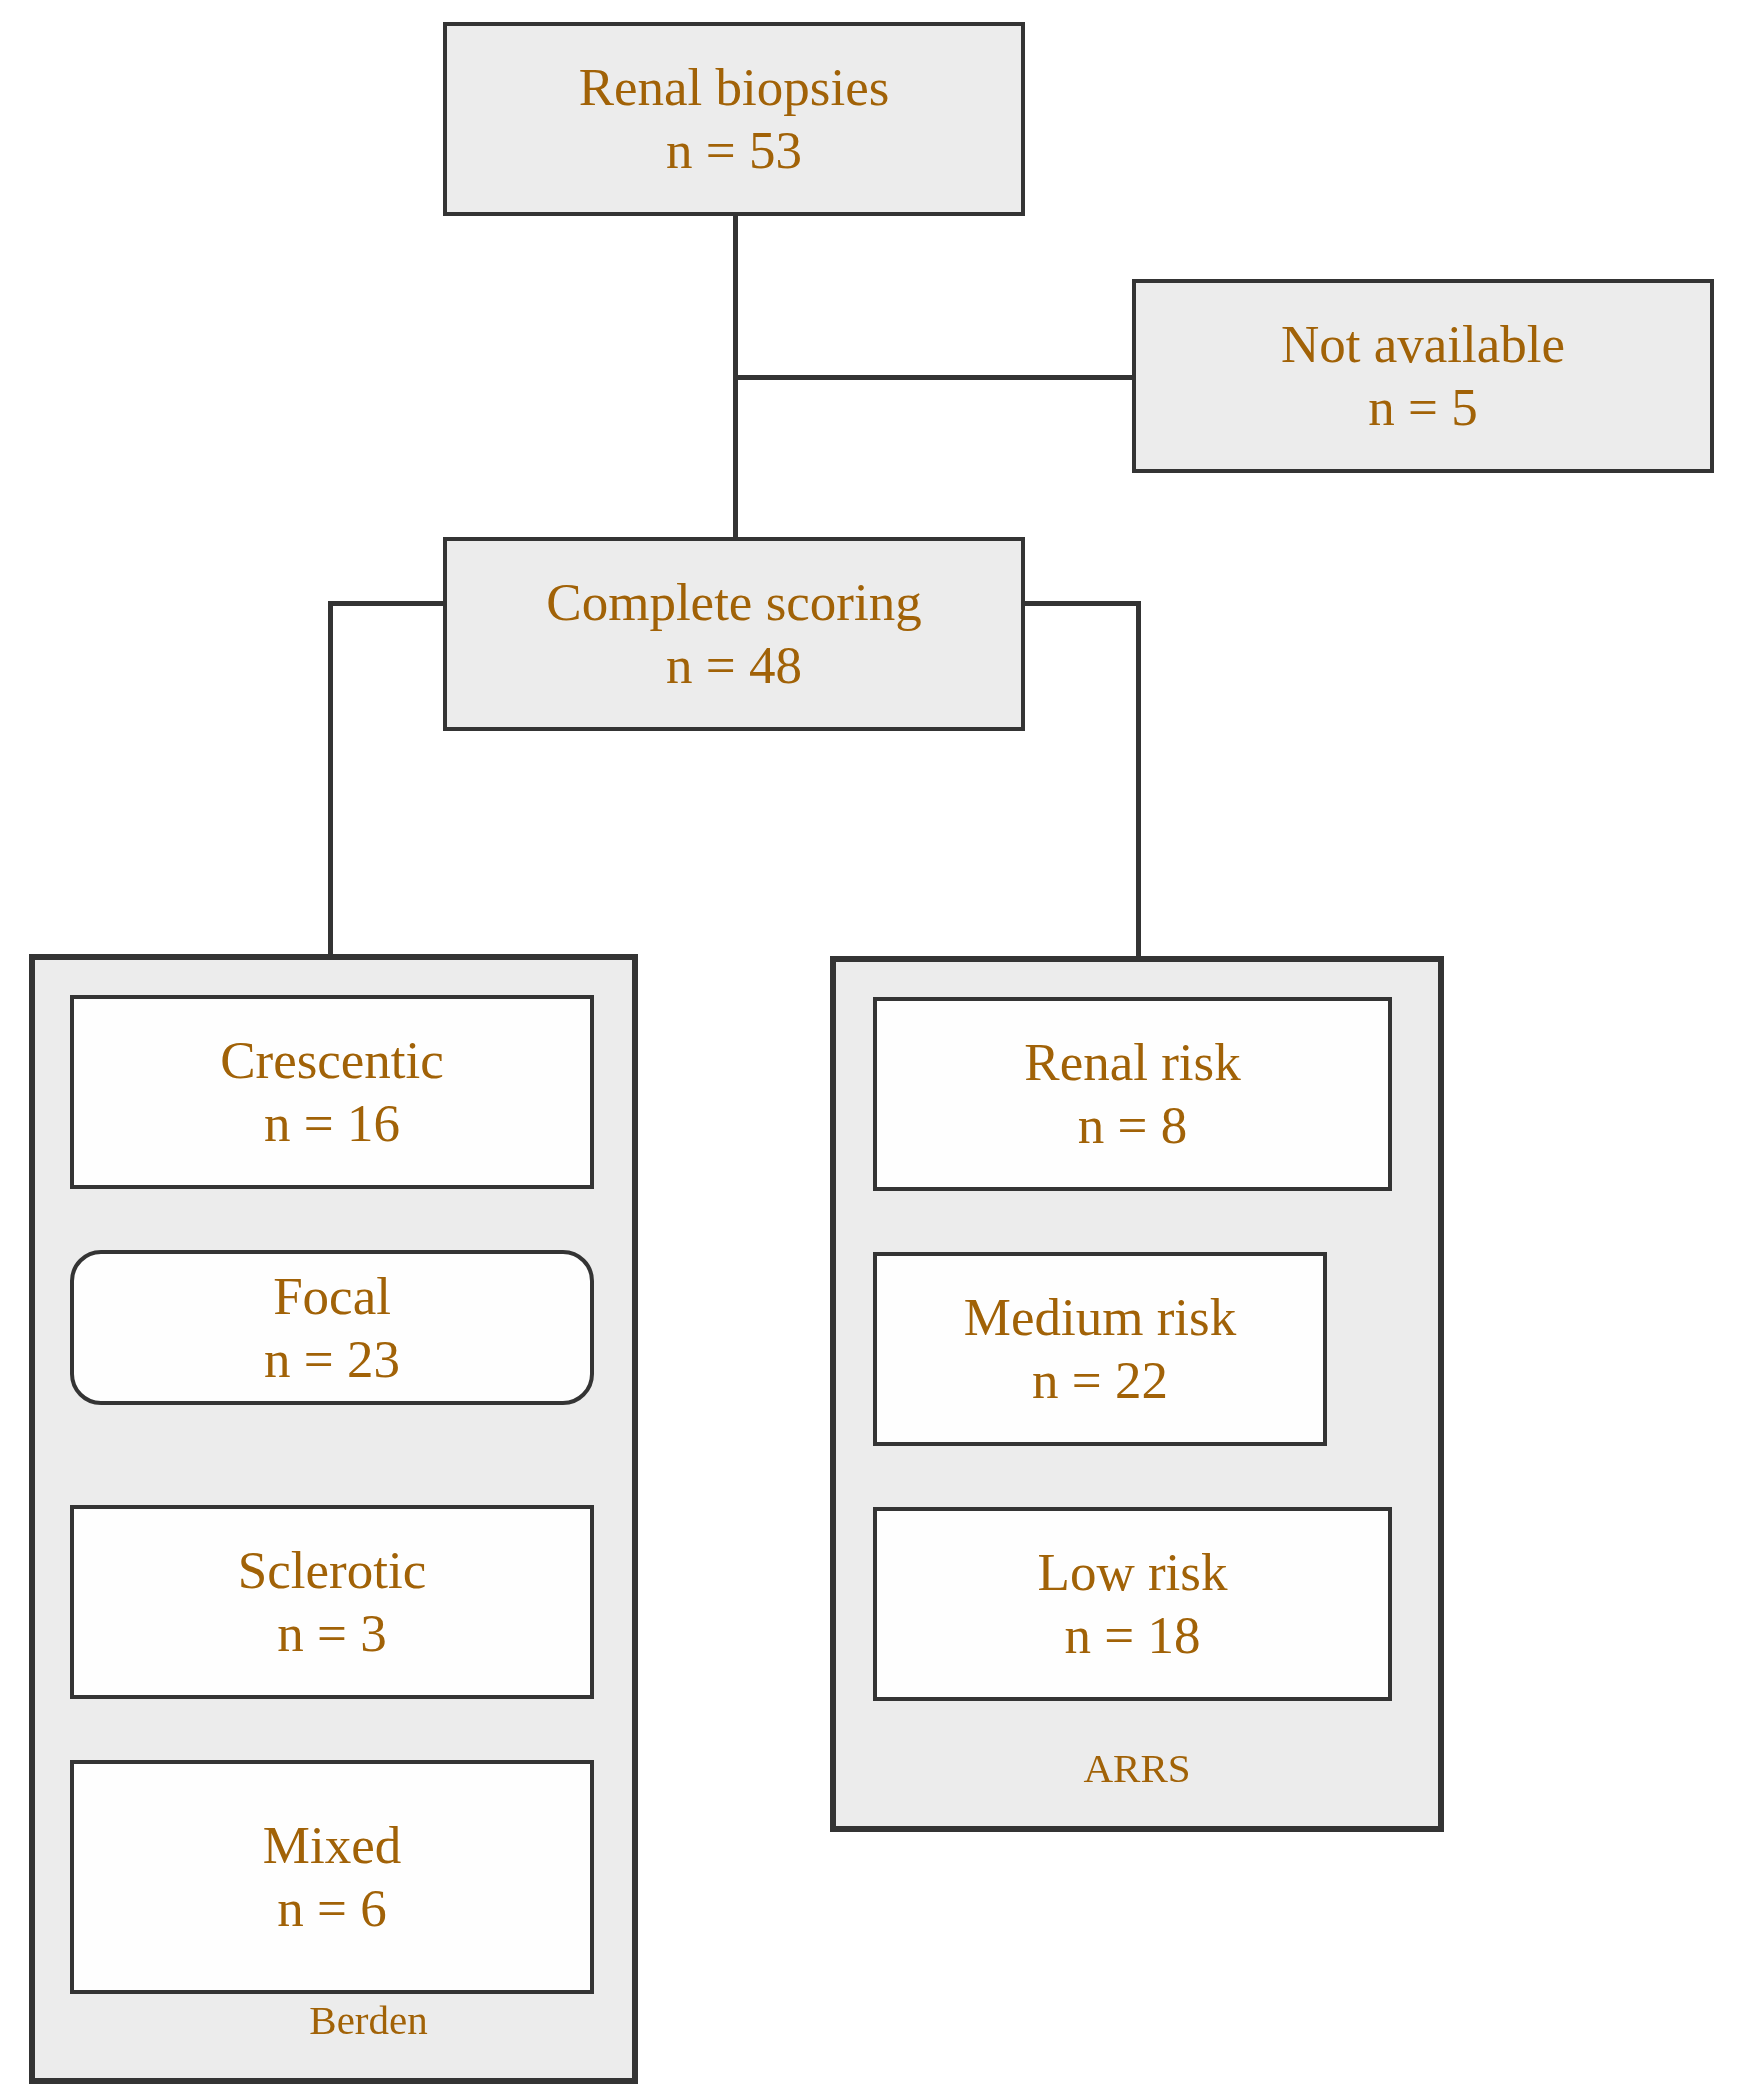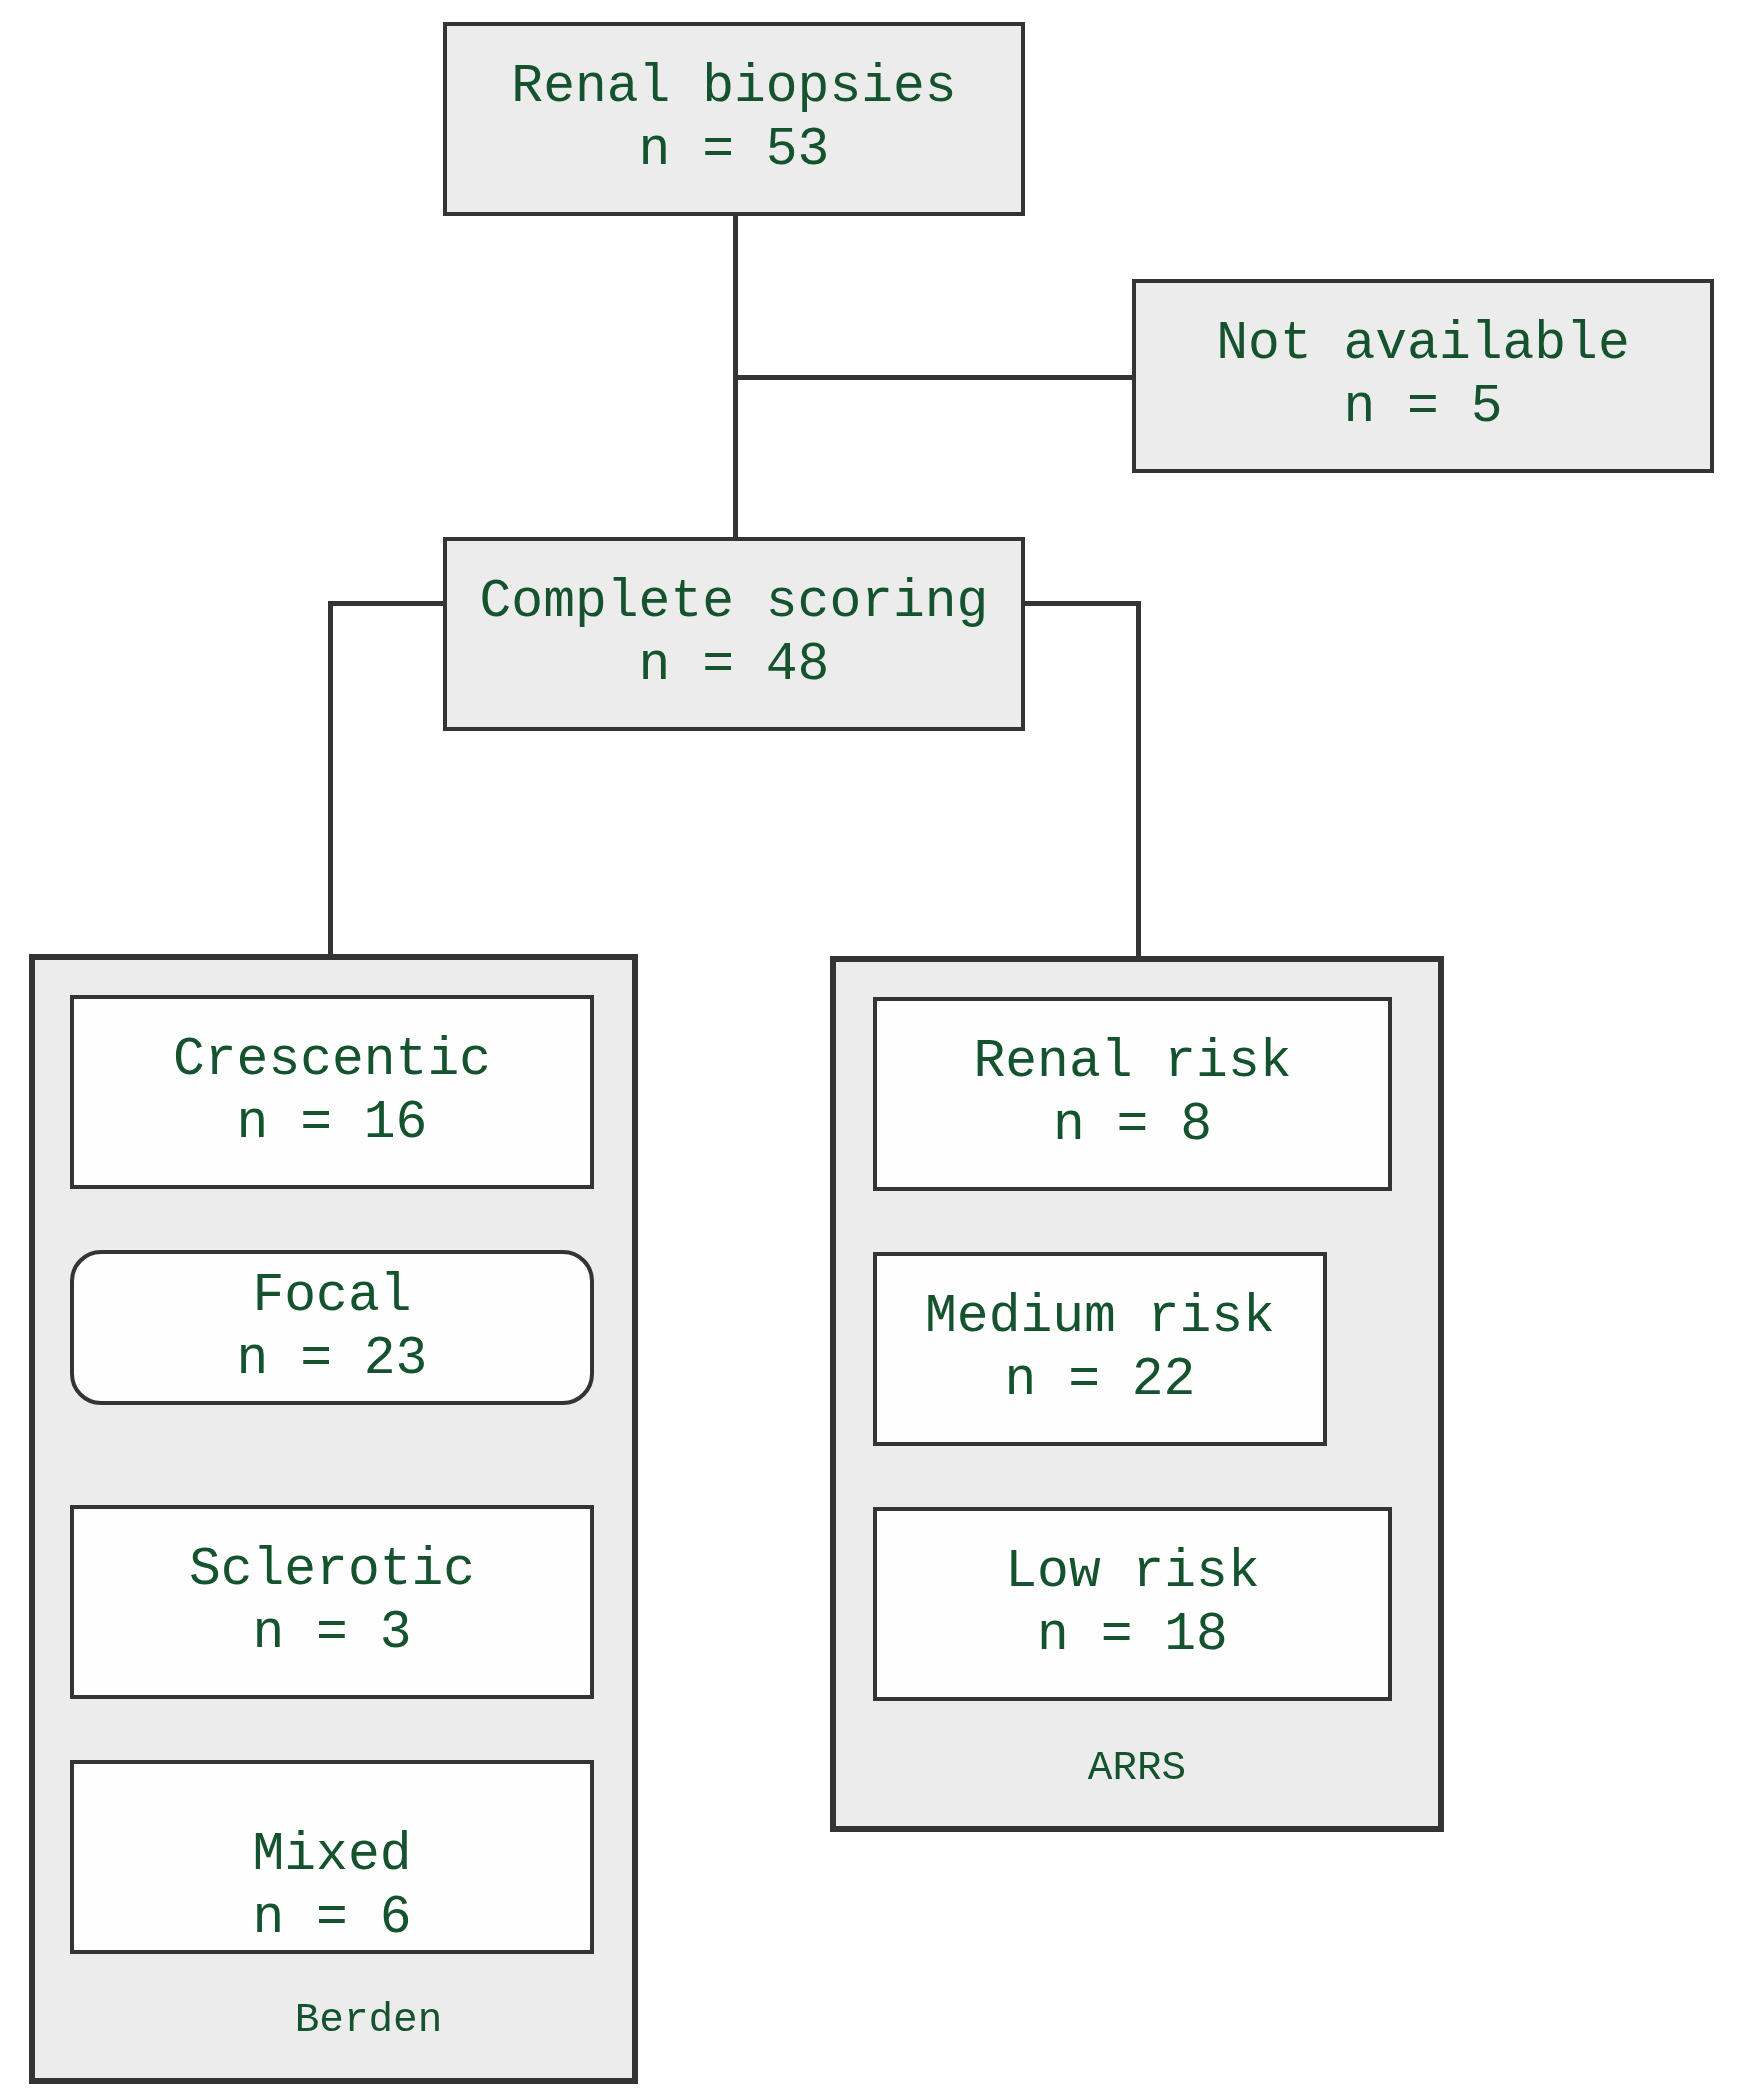--- a/index.html
+++ b/index.html
@@ -5,22 +5,22 @@
   html, body {
     margin: 0;
     padding: 0;
     background: #ffffff;
   }
   #canvas {
     position: relative;
     width: 1743px;
     height: 2100px;
     background: #ffffff;
-    font-family: Liberation Mono, monospace;
-    color: #14532d;
+    font-family: Liberation Serif, serif;
+    color: #a16207;
     overflow: hidden;
   }
   .node {
     position: absolute;
     box-sizing: border-box;
     background: #ececec;
     border: 4.9px solid #343434;
     display: flex;
     flex-direction: column;
     align-items: center;
@@ -100,21 +100,21 @@
   <div class="inner-box" style="left:70px; top:1250px; width:524px; height:155px;border-radius:31px;">
     <div class="node-line">Focal</div>
     <div class="node-line">n = 23</div>
   </div>
 
   <div class="inner-box" style="left:70px; top:1505px; width:524px; height:194px;">
     <div class="node-line">Sclerotic</div>
     <div class="node-line">n = 3</div>
   </div>
 
-  <div class="inner-box" style="left:70px; top:1760px; width:524px; height:194px;justify-content:flex-end;">
+  <div class="inner-box" style="left:70px; top:1760px; width:524px; height:234px;">
     <div class="node-line">Mixed</div>
     <div class="node-line">n = 6</div>
   </div>
 
   <div class="group-label" style="left:29px; top:1962px; width:609px; height:115px;padding-left:35px;">Berden</div>
 
   <div class="group" style="left:830px; top:956px; width:614px; height:876px;"></div>
 
   <div class="inner-box" style="left:873px; top:997px; width:519px; height:194px;">
     <div class="node-line">Renal risk</div>

